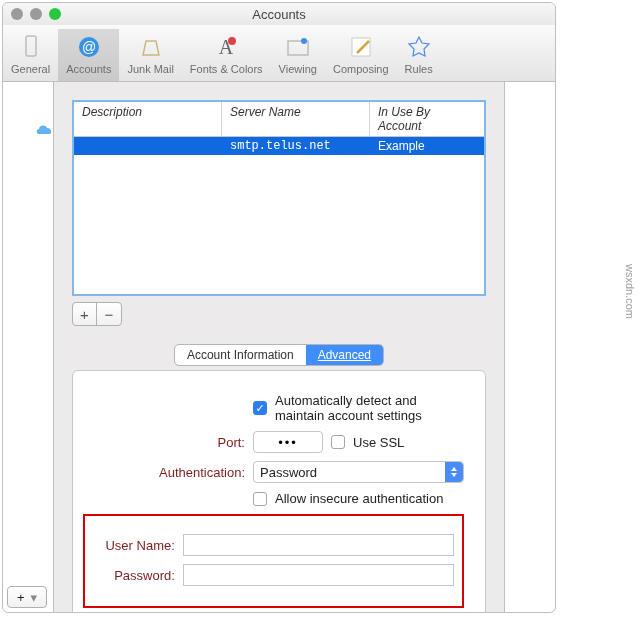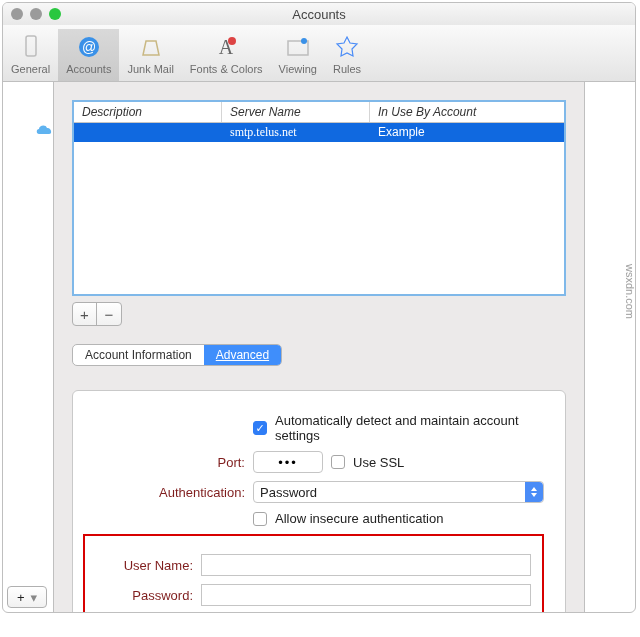--- a/index.html
+++ b/index.html
@@ -5,21 +5,21 @@
   * { box-sizing: border-box; }
   body {
     margin: 0;
     font-family: -apple-system, "Helvetica Neue", Arial, sans-serif;
     font-size: 13px;
     background: #fff;
     color: #222;
     width: 640px;
   }
   .bgwindow {
-    width: 634px;
+    width: 554px;
     border: 1px solid #bfbfbf;
     border-radius: 6px;
     overflow: hidden;
     background: #fff;
     margin: 2px;
   }
   .titlebar {
     height: 22px;
     background: linear-gradient(#f7f7f7,#e8e8e8);
     display: flex;
@@ -78,21 +78,21 @@
     background: linear-gradient(#fff,#f1f1f1);
     border-radius: 4px;
     overflow: hidden;
   }
   .add-remove button {
     width: 24px; height: 22px; border: none; background: transparent;
     font-size: 15px; color: #555; cursor: default;
   }
   .add-remove button:first-child { border-right: 1px solid #b0b0b0; }
   .seg {
-    display: flex; margin: 18px 0 24px 0;
+    display: flex; justify-content: center; margin: 18px 0 4px 0;
   }
   .seg-inner {
     display: inline-flex; border: 1px solid #b5b5b5; border-radius: 5px; overflow: hidden;
     background: #fff; height: 22px;
   }
   .seg-btn {
     padding: 2px 12px; font-size: 12px; color: #333; border: none; background: transparent;
   }
   .seg-btn.selected { background: #3f8efb; color: #fff; text-decoration: underline; }
   .form-area {
@@ -198,41 +198,48 @@
     </div>
     <div class="tb-item">
       <svg width="28" height="28">
           <rect x="4" y="8" width="20" height="14" fill="none" stroke="#bdbdbd" stroke-width="1.5"></rect>
           <circle cx="20" cy="8" r="3" fill="#3a91e8"></circle>
         </svg>
       <span>Viewing</span>
     </div>
     <div class="tb-item">
       <svg width="28" height="28">
+          <rect x="5" y="5" width="18" height="18" fill="#fff" stroke="#ccc"></rect>
+          <path d="M10 20 L22 8" stroke="#d9a441" stroke-width="2.5"></path>
+        </svg>
+      <span>Composing</span>
+    </div>
+    <div class="tb-item">
+      <svg width="28" height="28">
           <path d="M14 4l3 6 7 1-5 5 1 7-6-3-6 3 1-7-5-5 7-1z" fill="none" stroke="#4a8cf7" stroke-width="1.2"></path>
         </svg>
       <span>Rules</span>
     </div>
   </div>
 
   <div style="height: 530px; position: relative;">
     <svg style="position:absolute;left:30px;top:36px" width="24" height="24">
         <path d="M6 16c-3 0-3-5 0-5 0-4 7-5 8-1 4-1 6 6 2 6z" fill="#5fb3f0"></path>
       </svg>
 
     <div class="sheet">
       <div class="table-box">
         <div class="thead">
           <div class="th col1">Description</div>
           <div class="th col2">Server Name</div>
           <div class="th col3">In Use By Account</div>
         </div>
         <div class="trow">
           <div class="td col1"></div>
-          <div class="td col2" style="font-family:Liberation Serif, serif">smtp.telus.net</div>
+          <div class="td col2" style="font-family:Liberation Mono, monospace">smtp.telus.net</div>
           <div class="td col3">Example</div>
         </div>
       </div>
       <div class="add-remove">
         <button>+</button>
         <button>−</button>
       </div>
 
       <div class="seg">
         <div class="seg-inner">

